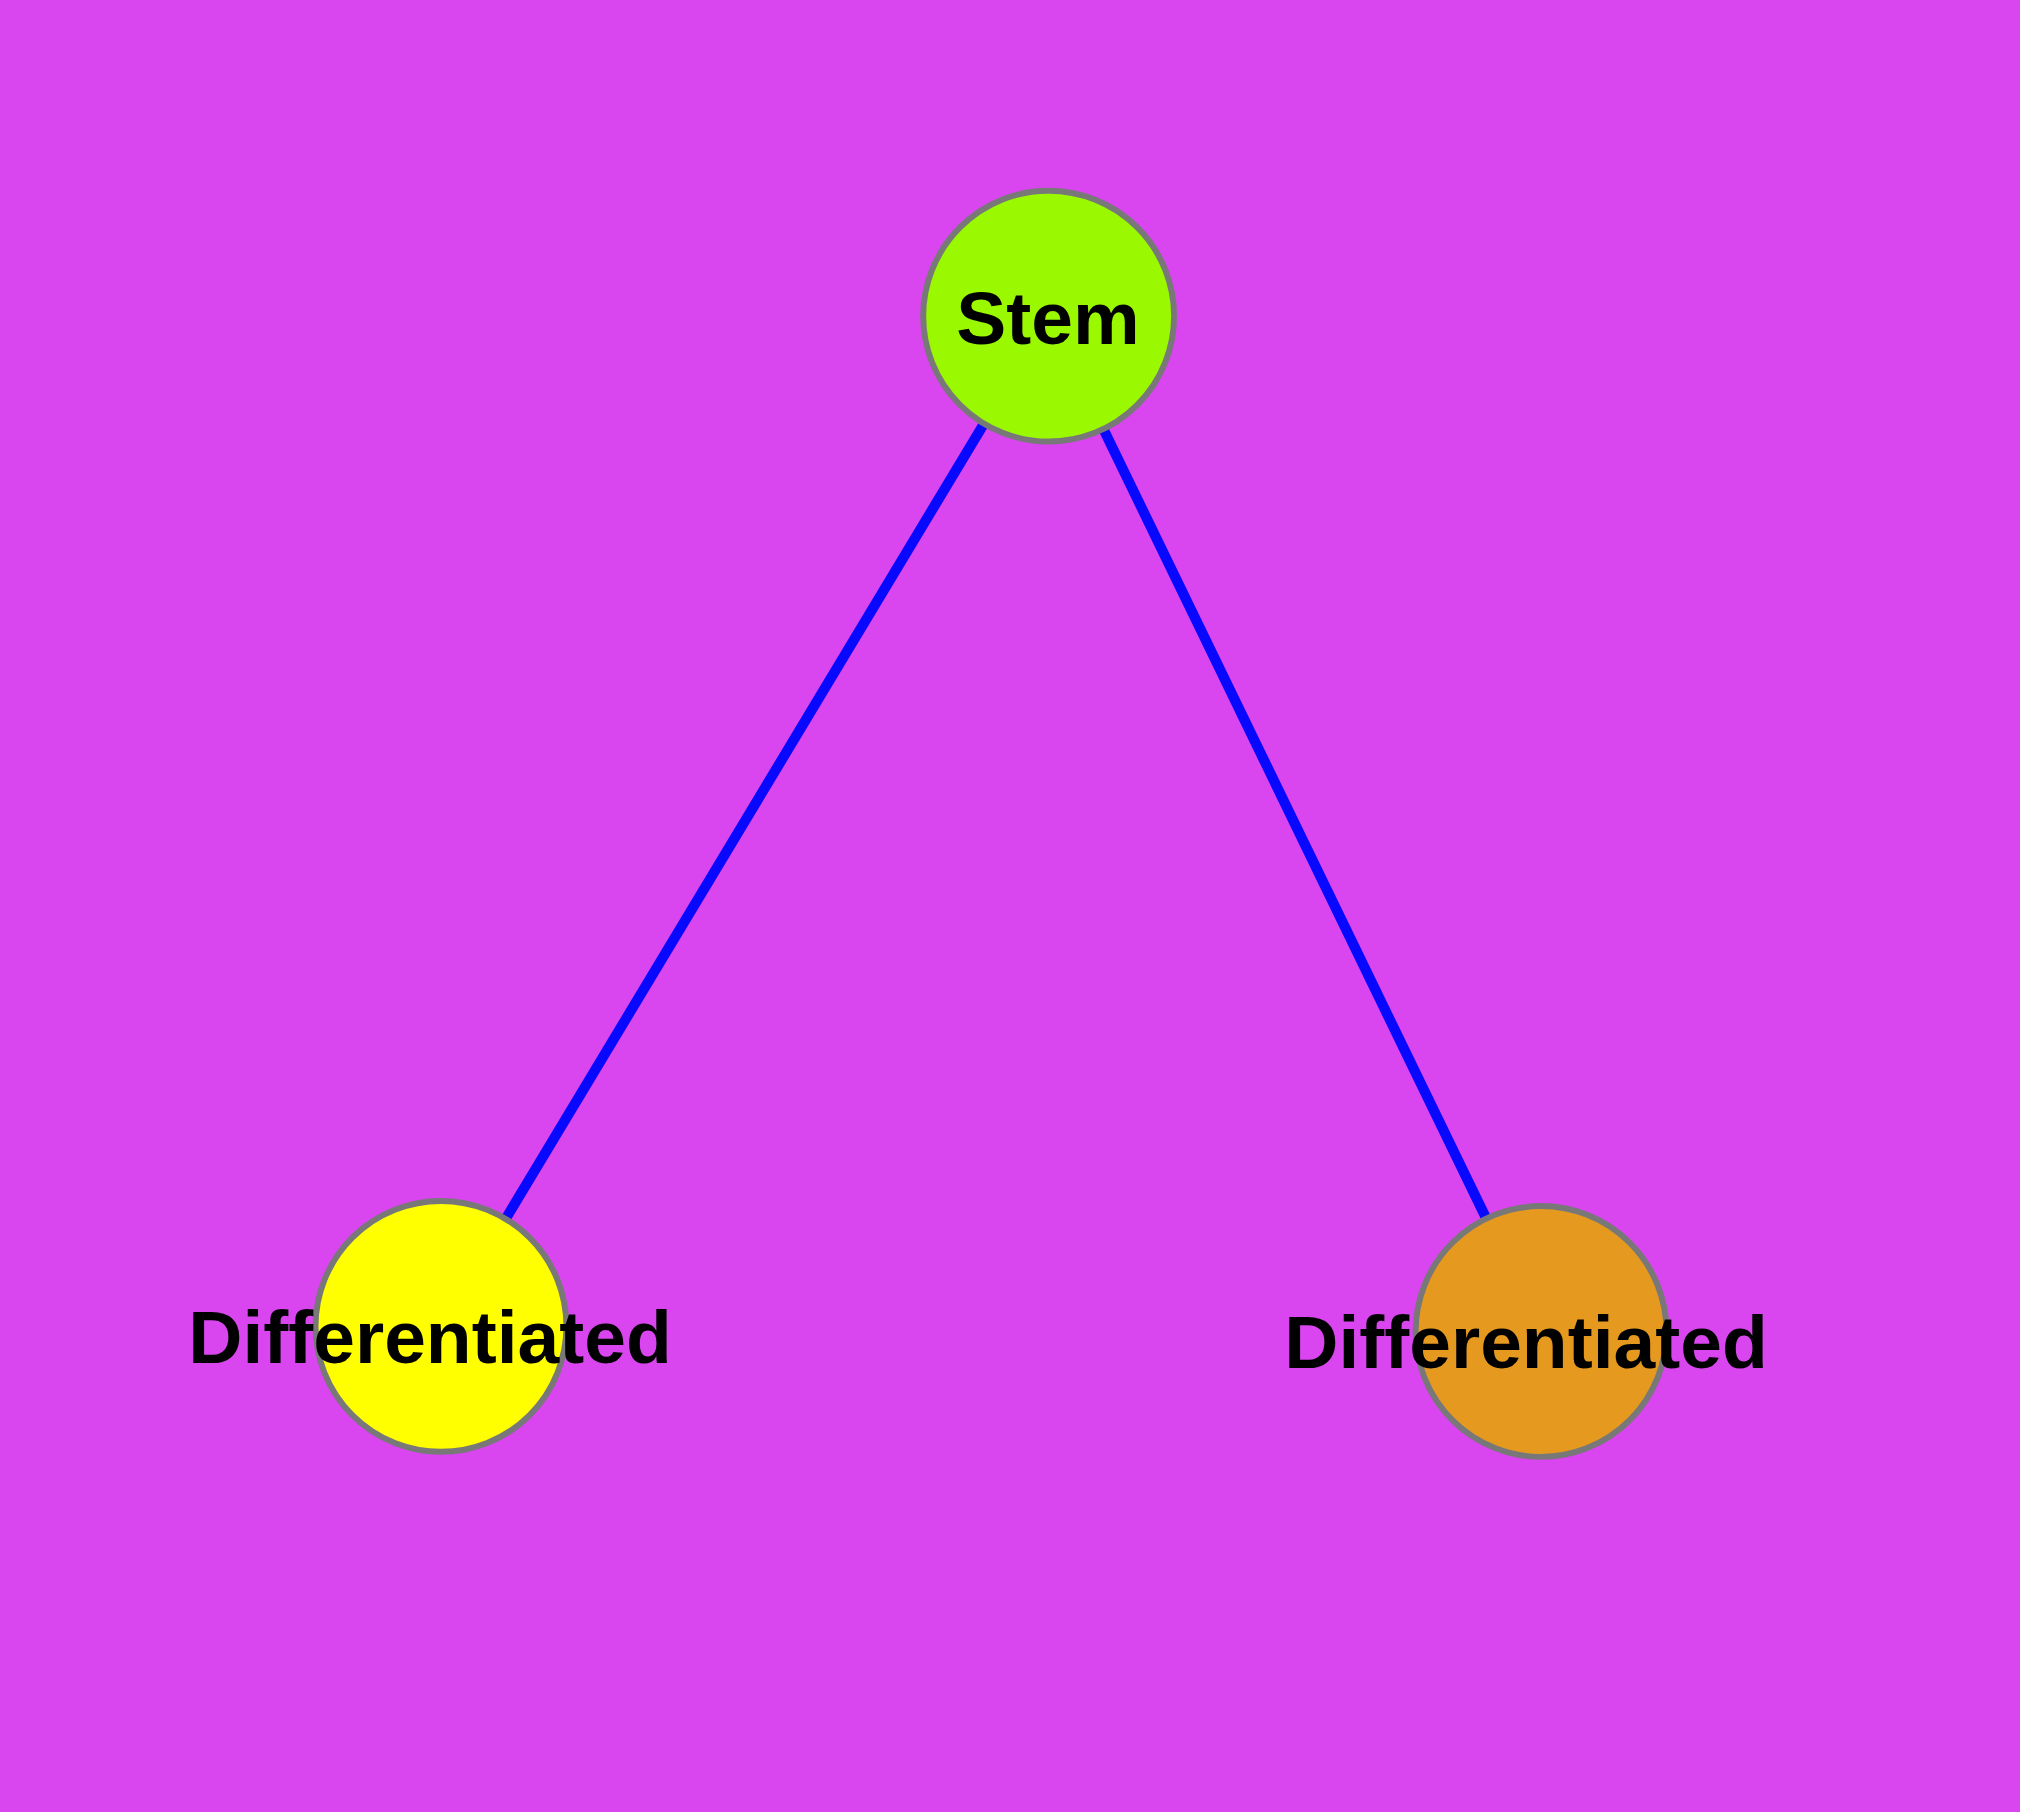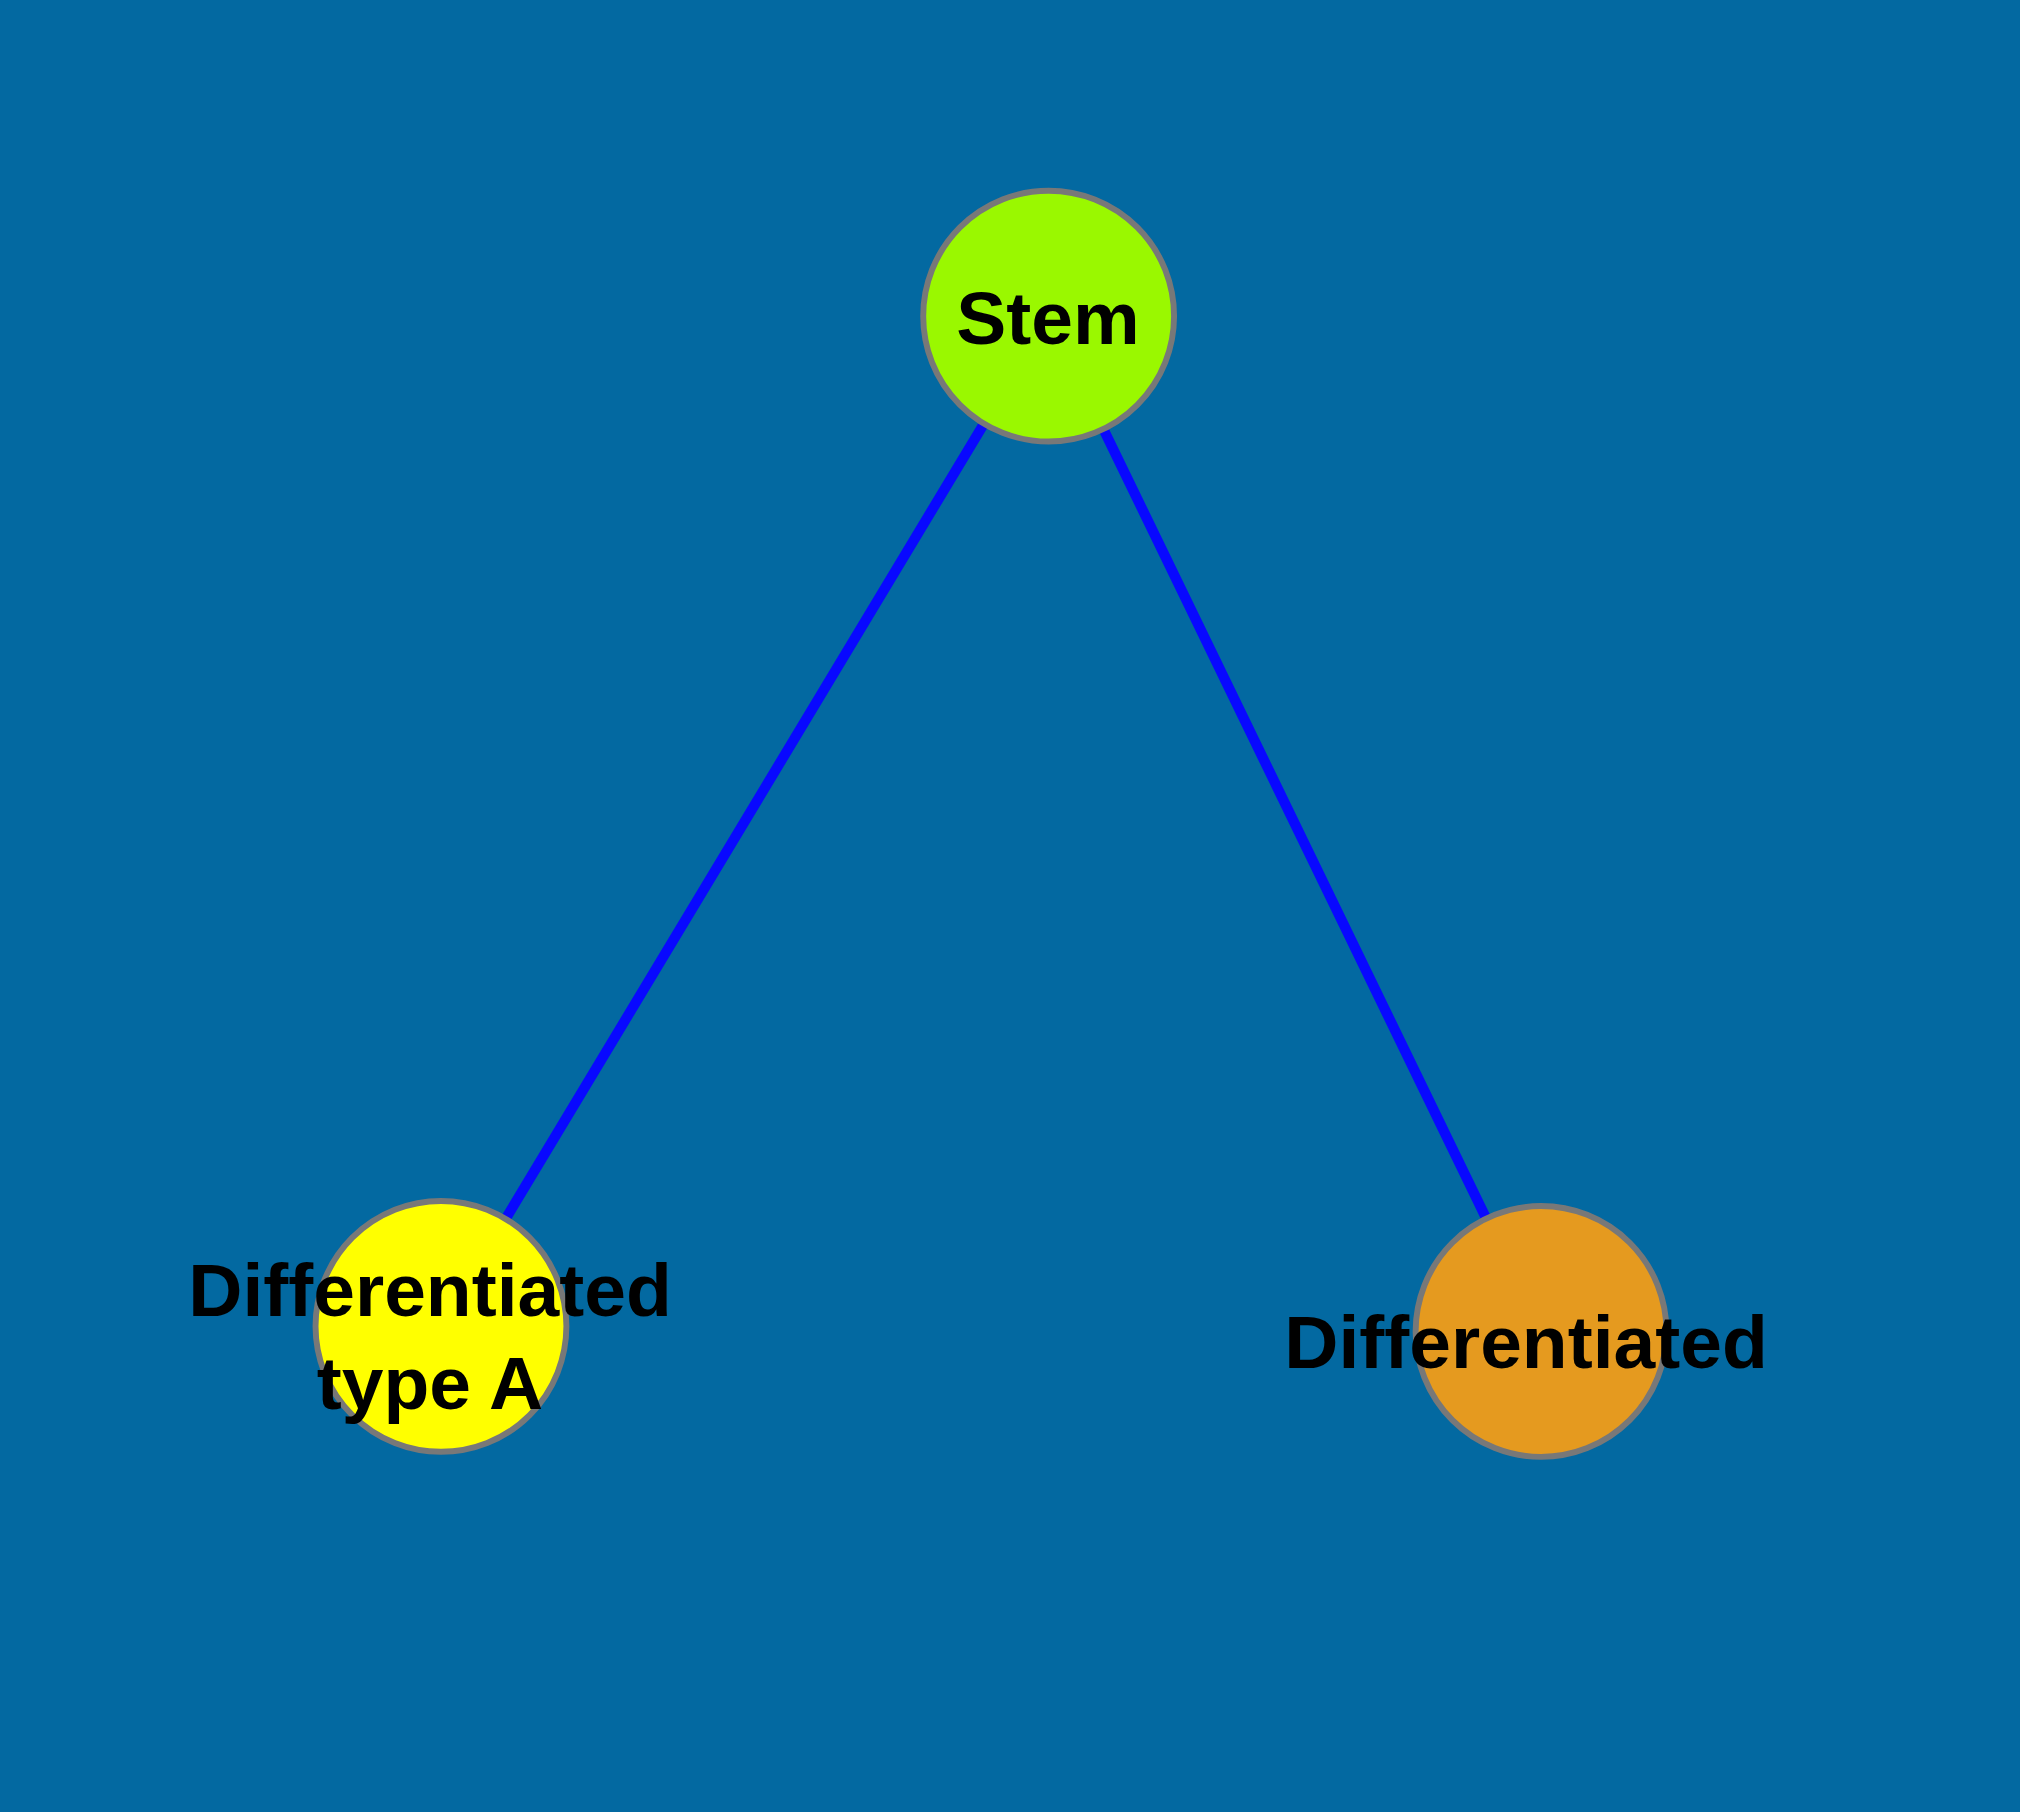--- a/index.html
+++ b/index.html
@@ -4,21 +4,21 @@
 <style>
   html, body {
     margin: 0;
     padding: 0;
     background: #ffffff;
   }
   .canvas {
     position: relative;
     width: 2021px;
     height: 1812px;
-    background: #0369a1;
+    background: #d946ef;
     overflow: hidden;
     font-family: "Liberation Sans", sans-serif;
   }
   .graph-layer {
     position: absolute;
     left: 0;
     top: 0;
     width: 100%;
     height: 100%;
   }
@@ -61,21 +61,20 @@
     <circle cx="520" cy="1565" r="148" fill="#FFFF00" stroke="#787878"></circle>
     <circle cx="1818" cy="1571" r="148" fill="#E59A1F" stroke="#787878"></circle>
   </svg>
 
   <div class="node-label" id="label-stem">
     <span class="label-line">Stem</span>
   </div>
 
   <div class="node-label" id="label-type-a">
     <span class="label-line">Differentiated</span>
-    <span class="label-line">type A</span>
   </div>
 
   <div class="node-label" id="label-type-b">
     <span class="label-line">Differentiated</span>
   </div>
 
 </div>
 
 
 </body></html>

